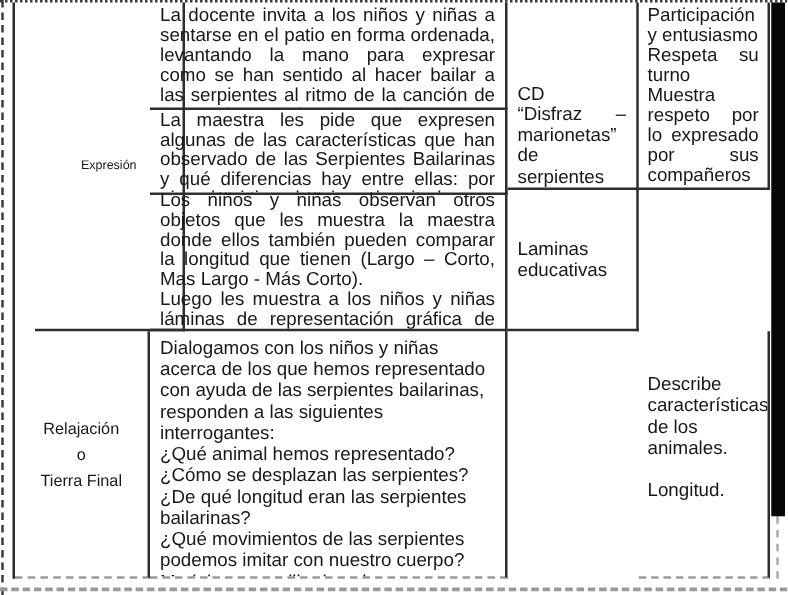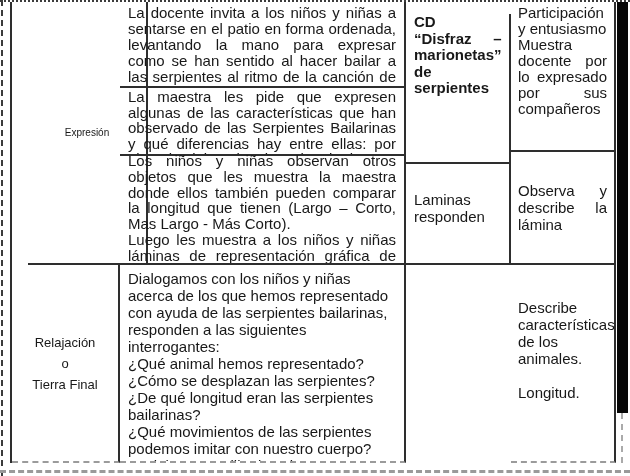--- a/index.html
+++ b/index.html
@@ -20,21 +20,21 @@
         font-size:15px;line-height:16px;overflow:hidden;}
   .cell.last-row{border-bottom:2px dashed #9b9b9b;}
 
   .c1r1{left:16px;top:0;width:120px;height:263px;display:flex;align-items:center;justify-content:center;font-size:10px;}
   .c1r2{left:0;top:263px;width:108px;height:198px;display:flex;align-items:center;justify-content:center;
         text-align:center;font-size:13px;line-height:21px;white-space:pre-line;}
   .c2rA{left:108px;top:0;width:286px;height:86px;padding:3px 8px 0 8px;text-align:justify;}
   .c2rB{left:108px;top:86px;width:286px;height:68px;padding:1px 8px;text-align:justify;line-height:15.5px;}
   .c2rC{left:108px;top:150px;width:286px;height:113px;padding:1px 8px;text-align:justify;line-height:15.8px;white-space:pre-line;}
   .c2rD{left:108px;top:263px;width:286px;height:198px;padding:5px 8px;text-align:left;line-height:17px;white-space:pre-line;}
-  .c3rAB{left:394px;top:12px;width:105px;height:150px;display:flex;align-items:flex-start;font-weight:bold;}
+  .c3rAB{left:394px;top:0;width:105px;height:150px;display:flex;align-items:flex-end;}
   .c3rAB .inner{padding:0 8px;text-align:justify;white-space:pre-line;line-height:16.5px;width:100%;}
   .c3rC{left:394px;top:150px;width:105px;height:113px;display:flex;align-items:center;}
   .c3rC .inner{padding:0 8px;line-height:17px;}
   .c3rD{left:394px;top:263px;width:105px;height:198px;padding:32px 7px 0 8px;line-height:17px;white-space:pre-line;}
   .c4rAB{left:499px;top:0;width:105px;height:150px;padding:3px 7px;}
   .c4rAB p{margin:0;text-align:justify;line-height:16px;}
   .c4rC{left:499px;top:150px;width:105px;height:113px;display:flex;align-items:center;}
   .c4rC .inner{padding:0 7px;text-align:justify;line-height:17px;width:100%;}
   .c4rD{left:499px;top:263px;width:105px;height:198px;padding:34px 7px 0 7px;line-height:17px;white-space:pre-line;}
 </style>
@@ -72,31 +72,29 @@
 
     <div class="cell c2rC"><span>Los niños y niñas observan otros objetos que les muestra la maestra donde ellos también pueden comparar la longitud que tienen (Largo – Corto, Mas Largo - Más Corto).
 Luego les muestra a los niños y niñas láminas de representación gráfica de largo – corto y verbalizan sus nombres.</span></div>
 
     <div class="cell c3rAB">
       <div class="inner">CD
 “Disfraz – marionetas” de serpientes</div>
     </div>
 
     <div class="cell c3rC">
-      <div class="inner">Laminas responden</div>
+      <div class="inner">Laminas educativas</div>
     </div>
 
 
     <div class="cell c4rAB">
       <p>Participación y entusiasmo</p>
-      <p>Muestra docente por lo expresado por sus compañeros</p>
+      <p>Respeta su turno</p>
+      <p>Muestra respeto por lo expresado por sus compañeros</p>
     </div>
 
-    <div class="cell c4rC">
-      <div class="inner">Observa y describe la lámina</div>
-    </div>
 
     <div class="cell c4rD last-row"><span>Describe características de los animales.
 
 Longitud.</span></div>
 
   </div>
 </div>
 
 </body></html>

